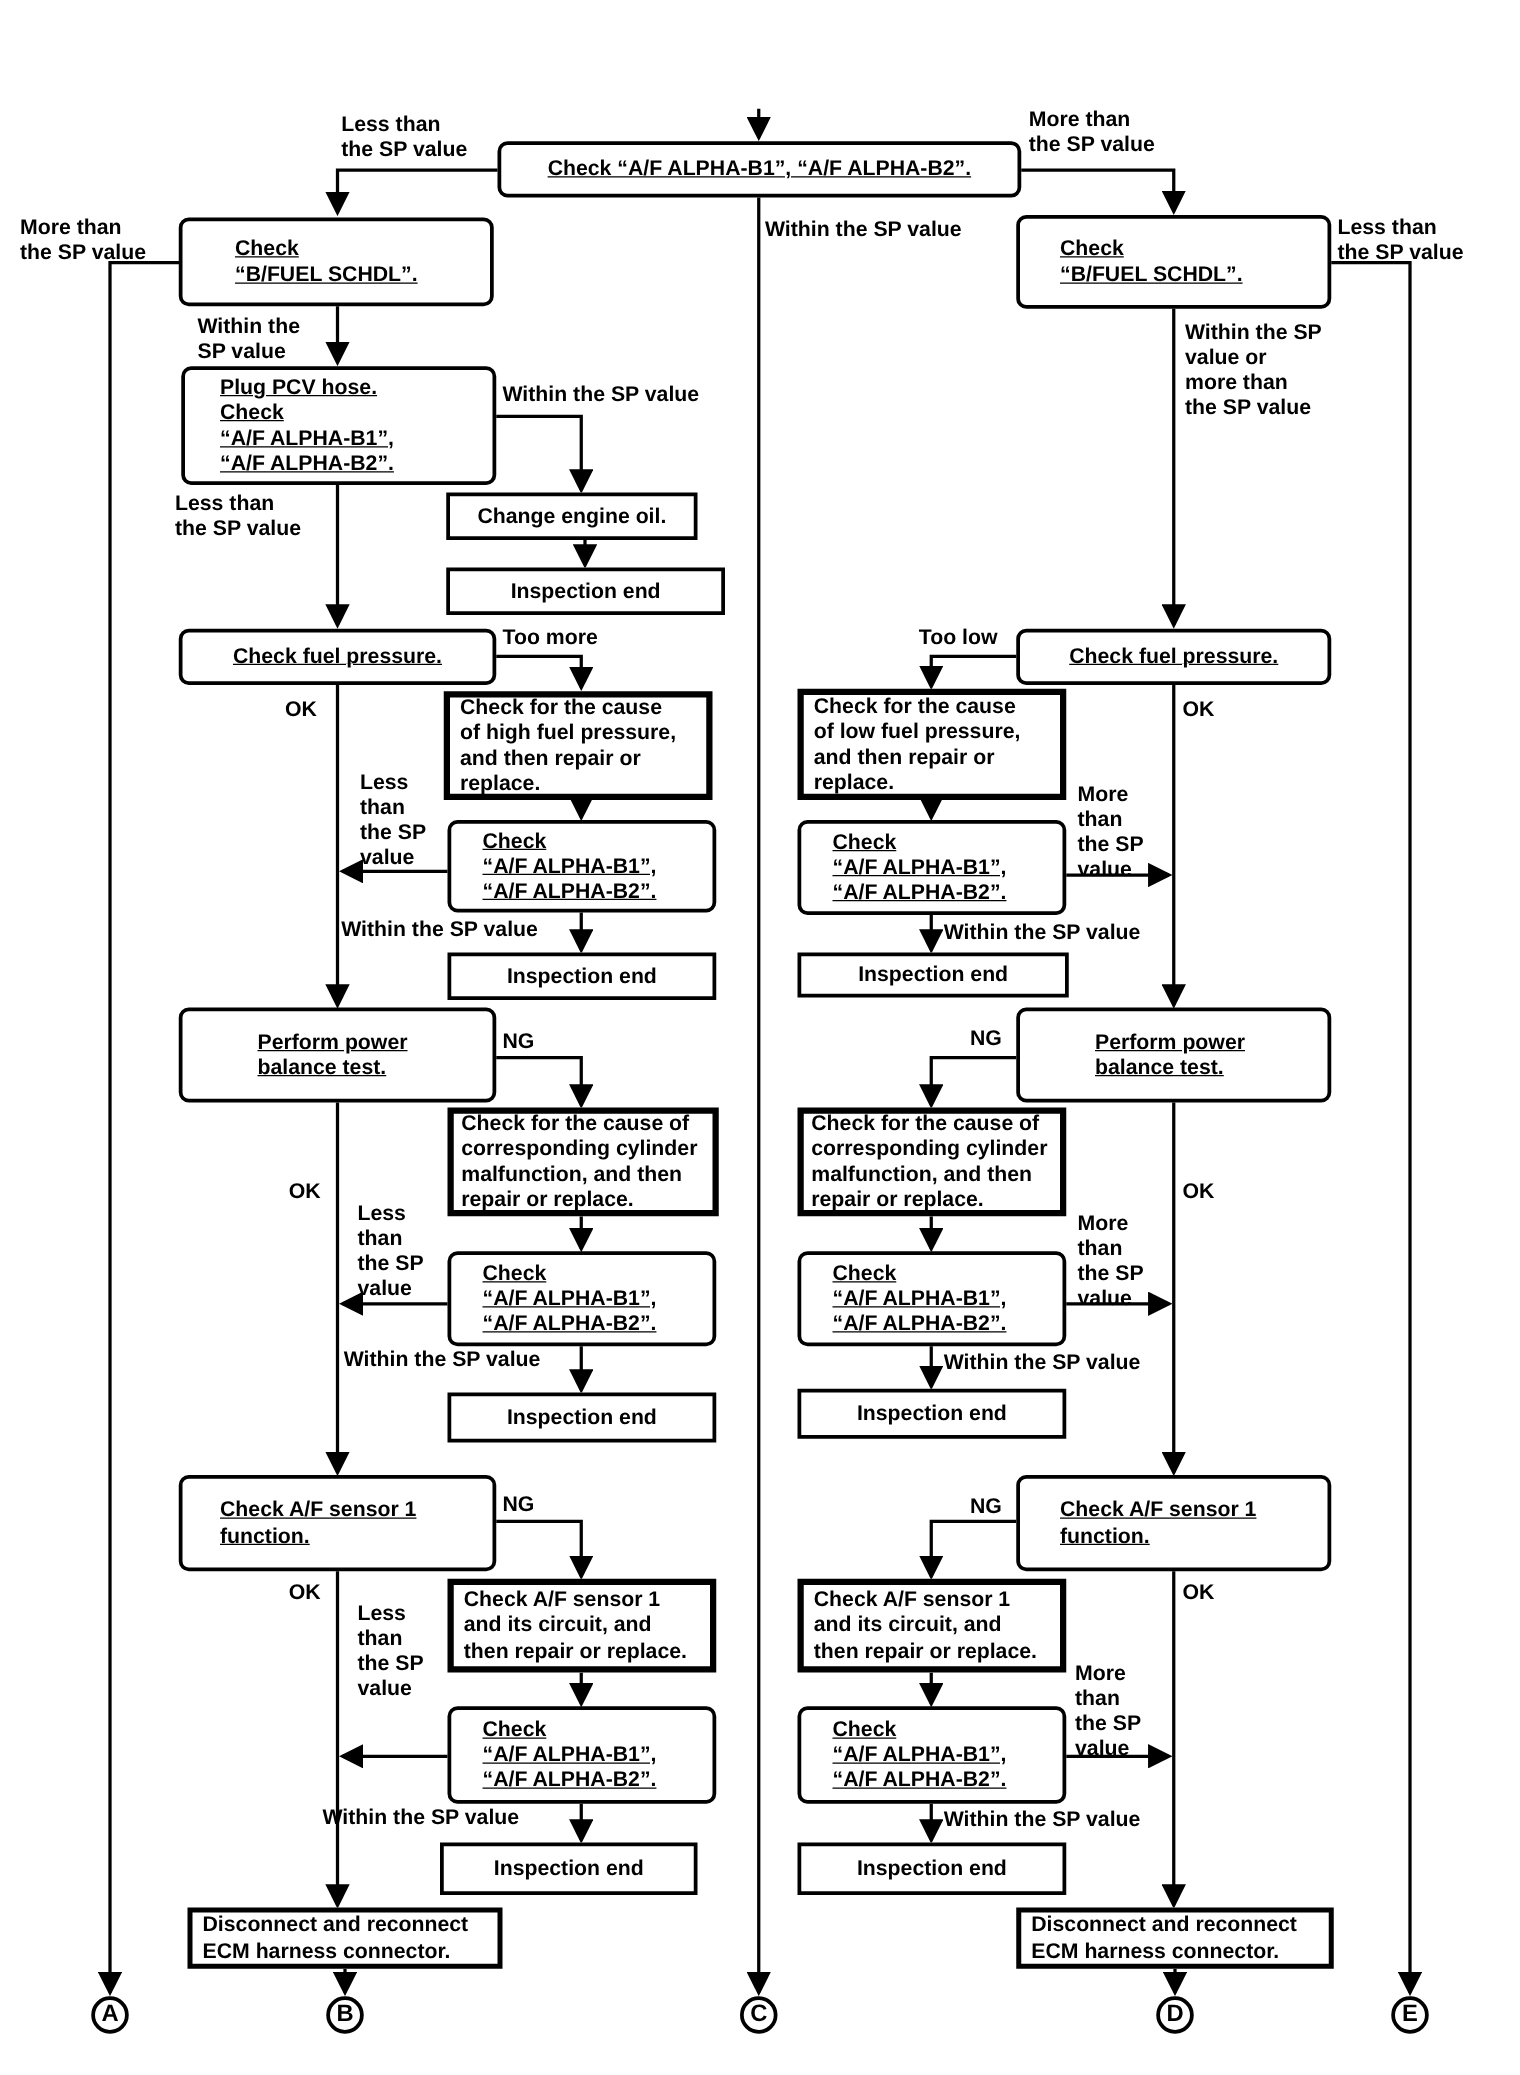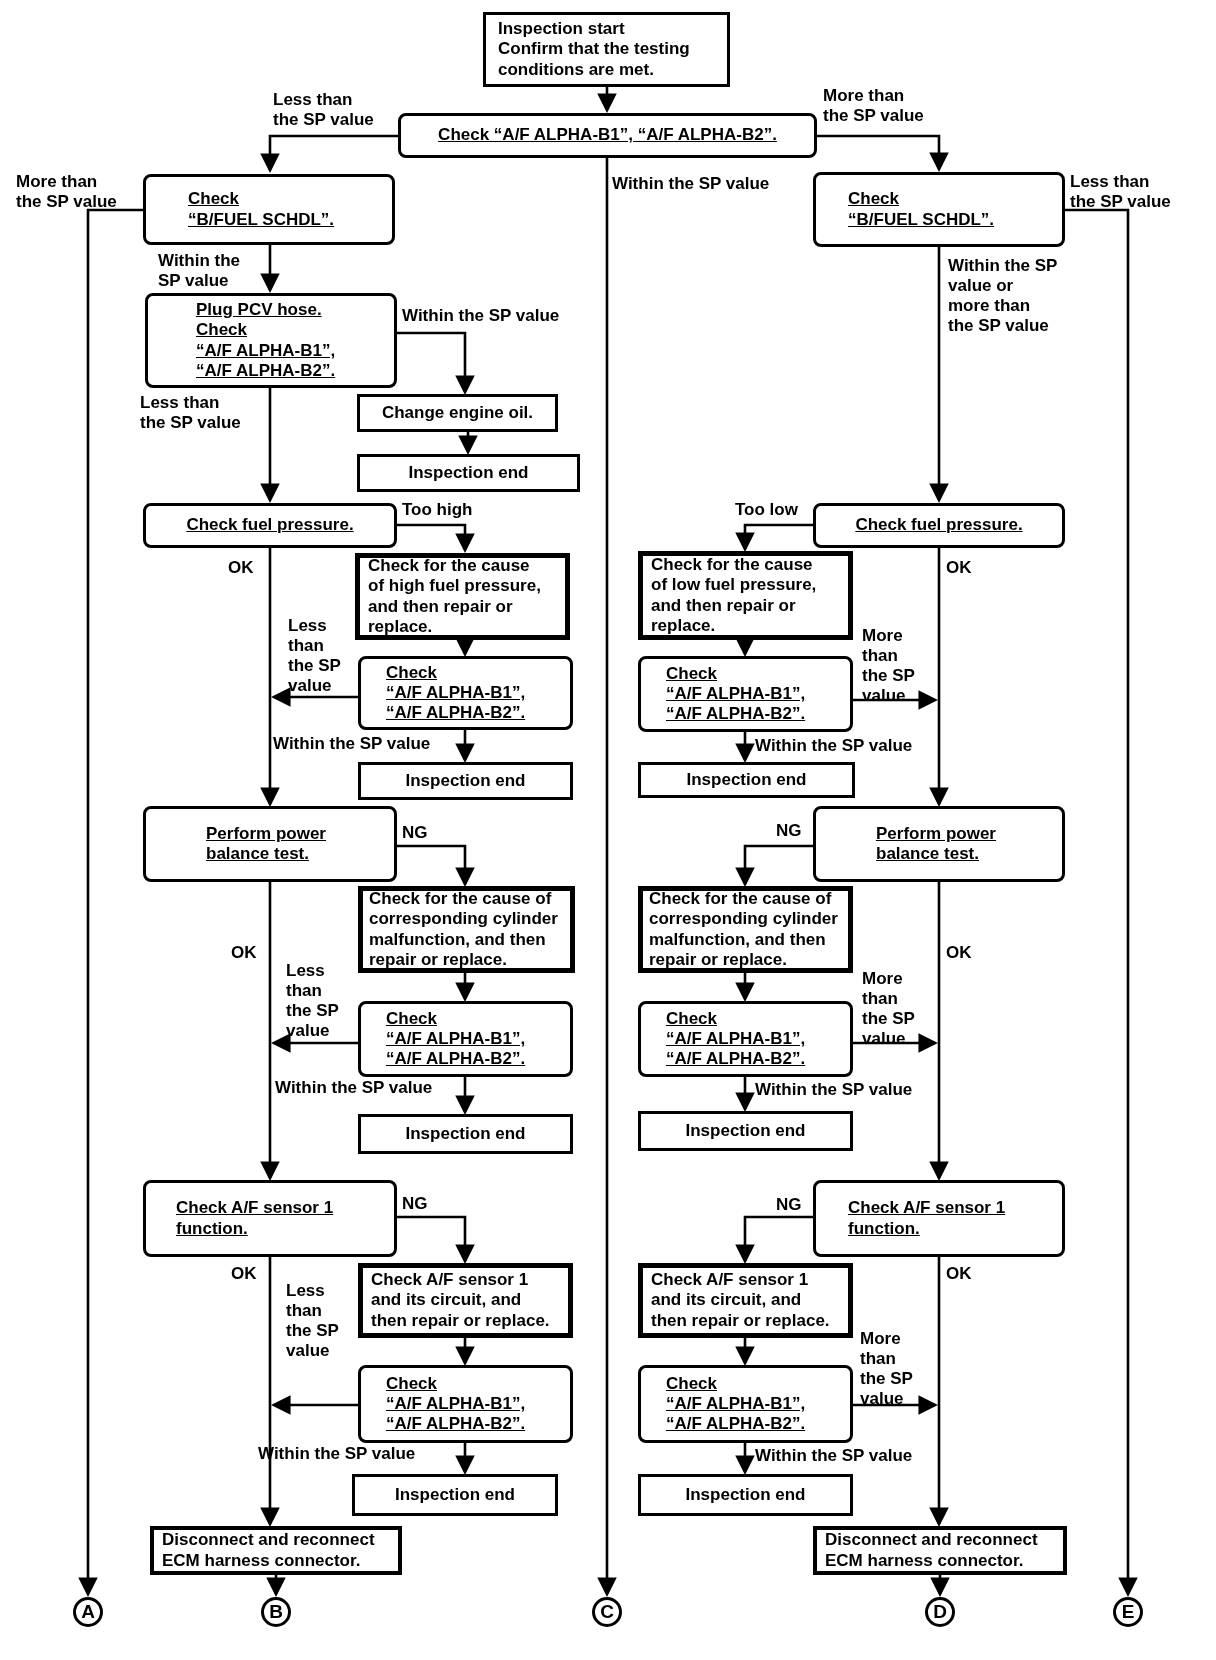--- a/index.html
+++ b/index.html
@@ -70,27 +70,24 @@
       <polyline points="939,882 939,1178" marker-end="url(#ah)"></polyline>
       <polyline points="813,1217 745,1217 745,1261" marker-end="url(#ah)"></polyline>
       <polyline points="745,1338 745,1363" marker-end="url(#ah)"></polyline>
       <polyline points="853,1405 935,1405" marker-end="url(#ah)"></polyline>
       <polyline points="745,1443 745,1472" marker-end="url(#ah)"></polyline>
       <polyline points="939,1257 939,1524" marker-end="url(#ah)"></polyline>
       <polyline points="940,1575 940,1594" marker-end="url(#ah)"></polyline>
     </g>
   </svg>
 
-  <div class="node" style="left:483px;top:12px;width:247px;height:75px;padding-left:12px">Inspection start
-Confirm that the testing
-conditions are met.</div>
   <div class="node rounded center" style="left:398px;top:113px;width:419px;height:45px">Check “A/F ALPHA-B1”, “A/F ALPHA-B2”.</div>
   <div class="node rounded" style="left:143px;top:174px;width:252px;height:71px;padding-left:42px">Check
 “B/FUEL SCHDL”.</div>
-  <div class="node rounded" style="left:145px;top:293px;width:252px;height:95px;padding-left:48px">Plug PCV hose.
+  <div class="node rounded" style="left:145px;top:293px;width:252px;height:95px;padding-left:28px">Plug PCV hose.
 Check
 “A/F ALPHA-B1”,
 “A/F ALPHA-B2”.</div>
   <div class="node center" style="left:357px;top:394px;width:201px;height:38px">Change engine oil.</div>
   <div class="node center" style="left:357px;top:454px;width:223px;height:38px">Inspection end</div>
   <div class="node rounded center" style="left:143px;top:503px;width:254px;height:45px">Check fuel pressure.</div>
   <div class="node thick" style="left:355px;top:553px;width:215px;height:87px;padding-left:8px">Check for the cause
 of high fuel pressure,
 and then repair or
 replace.</div>
@@ -163,21 +160,21 @@
 the SP value</div>
   <div class="lbl" style="left:158px;top:251px">Within the
 SP value</div>
   <div class="lbl" style="left:948px;top:256px">Within the SP
 value or
 more than
 the SP value</div>
   <div class="lbl" style="left:402px;top:306px">Within the SP value</div>
   <div class="lbl" style="left:140px;top:393px">Less than
 the SP value</div>
-  <div class="lbl" style="left:402px;top:500px">Too high</div>
+  <div class="lbl" style="left:402px;top:500px">Too more</div>
   <div class="lbl" style="left:735px;top:500px">Too low</div>
   <div class="lbl" style="left:228px;top:558px">OK</div>
   <div class="lbl" style="left:946px;top:558px">OK</div>
   <div class="lbl" style="left:288px;top:616px">Less
 than
 the SP
 value</div>
   <div class="lbl" style="left:862px;top:626px">More
 than
 the SP

